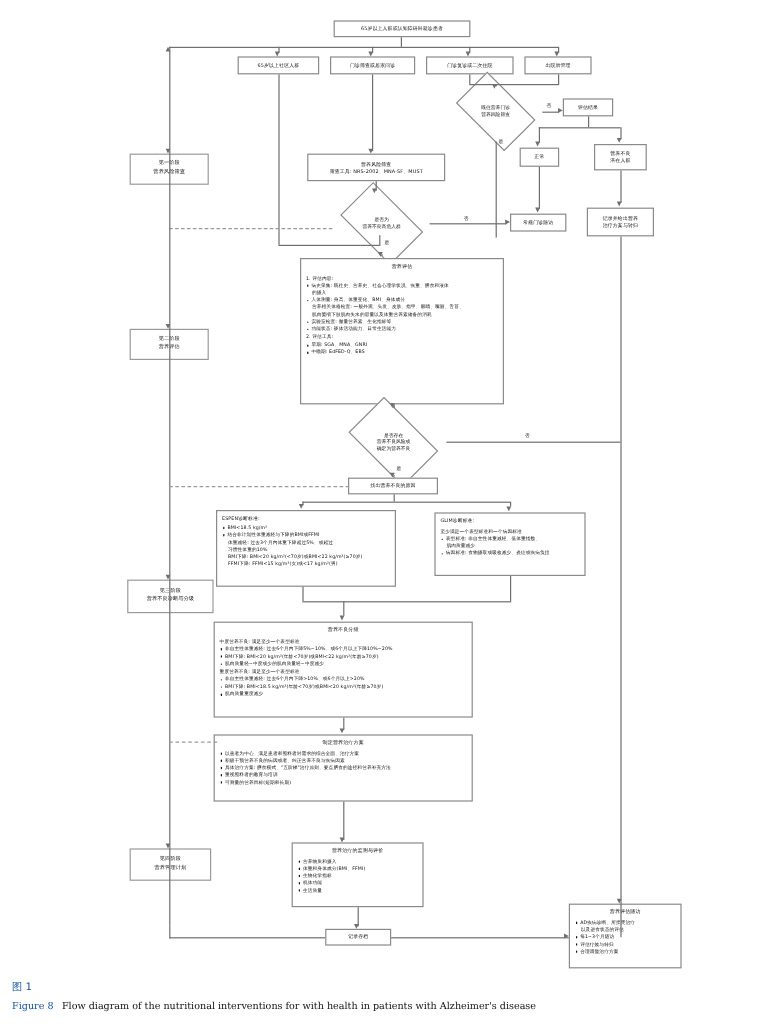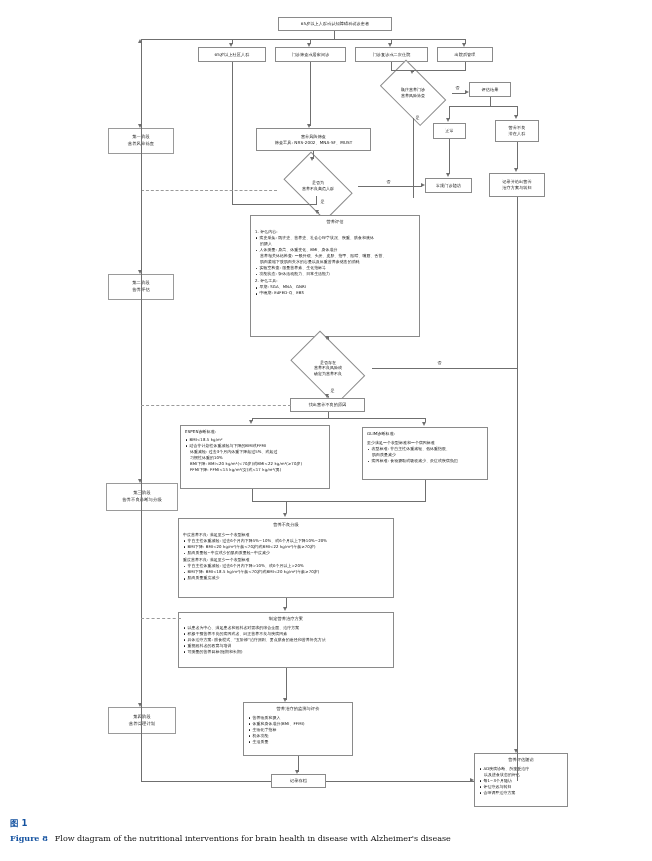--- a/index.html
+++ b/index.html
@@ -148,21 +148,21 @@
     position:absolute;
     left:10px;
     top:816px;
     width:632px;
     font-size:8.5px;
     line-height:1.65;
   }
   #caption .row{display:flex;align-items:baseline;}
   #caption .lead{
     color:#1452a0;
-    font-weight:bold;
+    font-weight:normal;
     white-space:nowrap;
     margin-right:7px;
   }
   #caption .cn{
     font-weight:bold;
     font-size:9.5px;
     color:#111;
     font-family:"DejaVu Sans","Liberation Sans",sans-serif;
   }
   #caption .en{
@@ -457,17 +457,17 @@
 
   <div class="ln-h" style="left:326px;top:781px;width:148px;"></div>
   <div class="arrow right" style="left:470px;top:778.4px;"></div>
 
   <div id="caption">
     <div class="row">
       <span class="lead">图 1</span>
     </div>
     <div class="row" style="margin-top:2px;">
       <span class="lead en-lead">Figure 8</span>
-      <span class="en">Flow diagram of the nutritional interventions for brain health in disease with Alzheimer's disease</span>
+      <span class="en">Flow diagram of the nutritional interventions for with health in patients with Alzheimer's disease</span>
     </div>
   </div>
 
 </div>
 
 </body></html>

